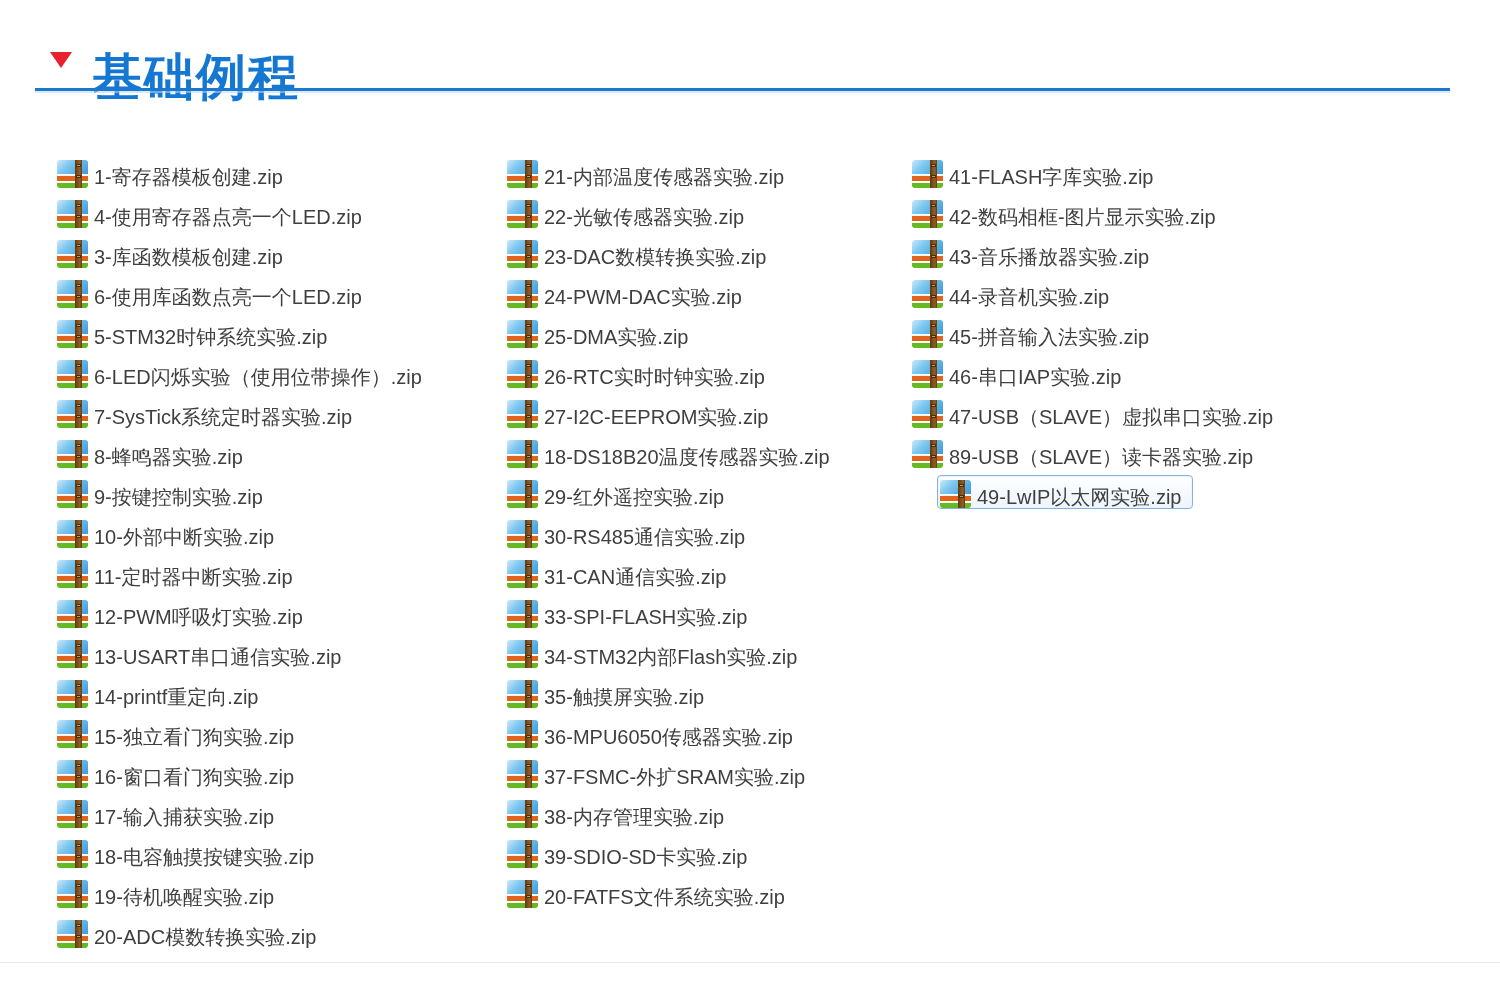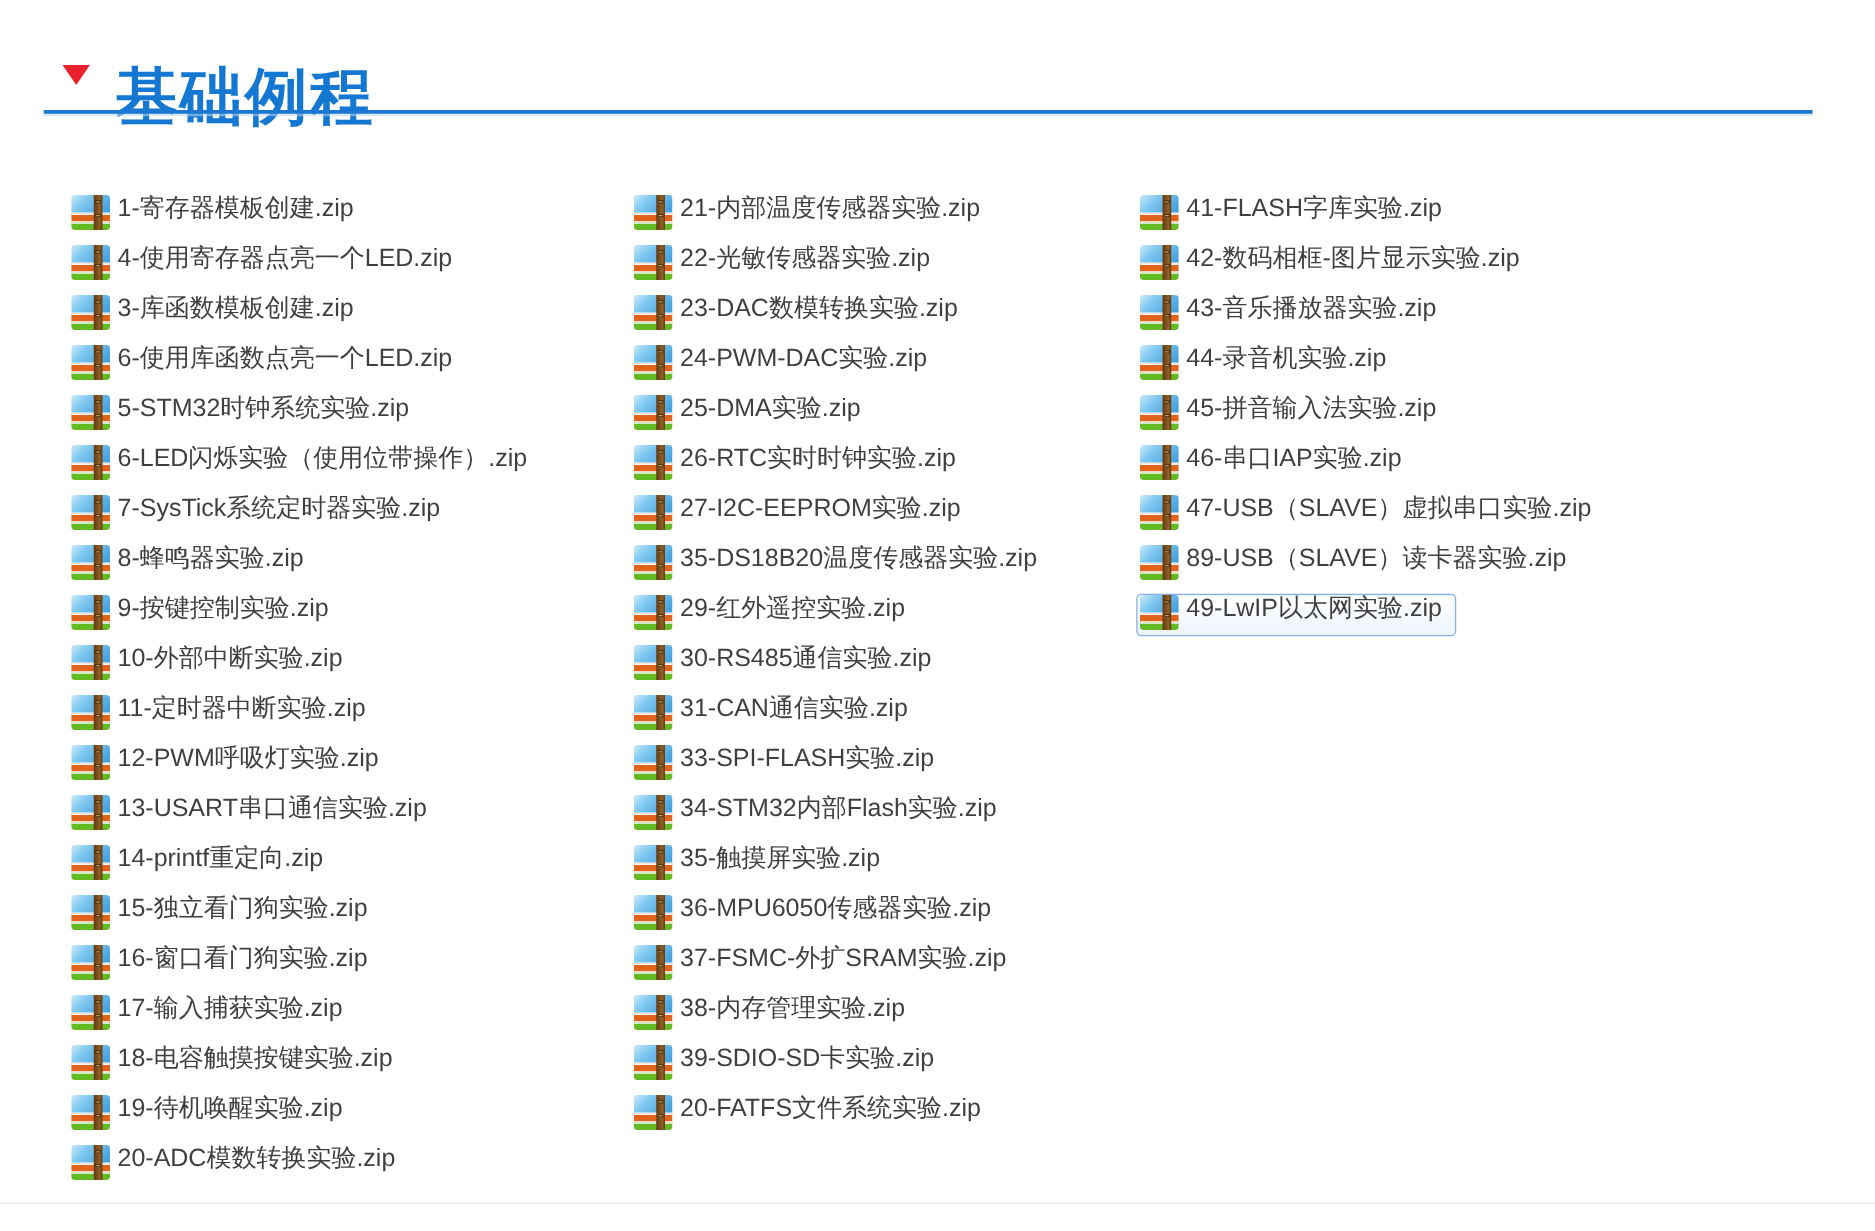--- a/index.html
+++ b/index.html
@@ -40,30 +40,31 @@
     box-shadow:0 2px 0 rgba(190,214,240,.55);
   }
 
   
   .file-col{position:absolute;top:155px;}
   .col-0{left:54px;}
   .col-1{left:504px;}
   .col-2{left:909px;}
 
   .file-item{
-    display:flex;align-items:flex-start;gap:6px;
+    display:flex;align-items:flex-end;gap:6px;
     height:34px;margin-bottom:6px;
     padding:0 10px 0 2px;
     border:1px solid transparent;border-radius:4px;
     width:fit-content;cursor:pointer;white-space:nowrap;
   }
   .file-item.selected{
     border-color:var(--selection_border);
     background:linear-gradient(#ffffff,var(--selection_bg));
     box-shadow:inset 0 0 0 1px rgba(235,244,252,.9);
+    margin-left:28px;
   }
   .file-label{
     font-size:20px;color:var(--text_dark);line-height:22px;
   }
 
   
   .rar-icon{
     position:relative;flex:none;width:31px;height:28px;
     border-radius:3px;overflow:hidden;background:#fff;
   }
@@ -406,21 +407,21 @@
   </div>
     <div class="file-item">
     <span class="rar-icon">
       <span class="rar-band-blue"></span>
       <span class="rar-band-orange"></span>
       <span class="rar-band-green"></span>
       <span class="rar-strap"></span>
       <span class="rar-buckle b1"></span>
       <span class="rar-buckle b2"></span>
     </span>
-    <span class="file-label">35-DS18B20温度传感器实验.zip</span>
+    <span class="file-label">18-DS18B20温度传感器实验.zip</span>
   </div>
     <div class="file-item">
     <span class="rar-icon">
       <span class="rar-band-blue"></span>
       <span class="rar-band-orange"></span>
       <span class="rar-band-green"></span>
       <span class="rar-strap"></span>
       <span class="rar-buckle b1"></span>
       <span class="rar-buckle b2"></span>
     </span>

